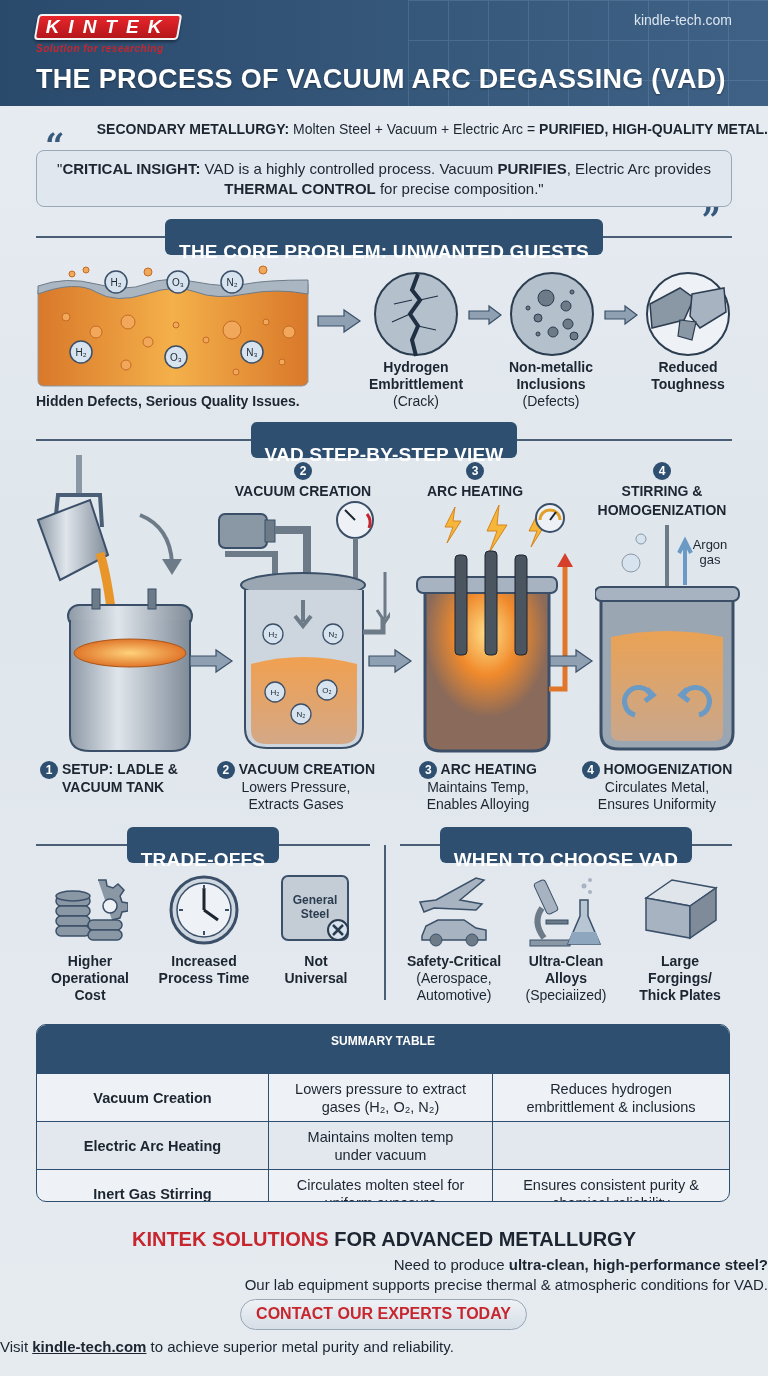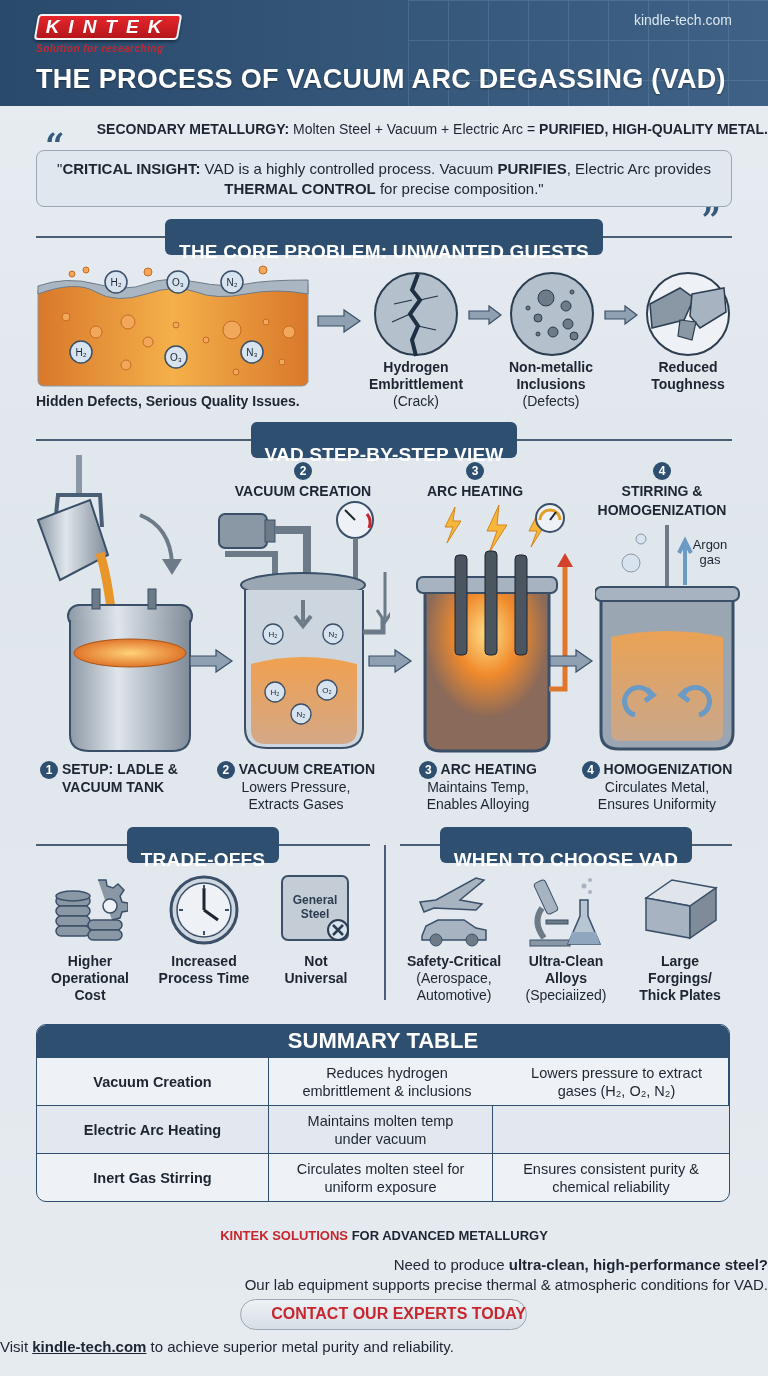--- a/index.html
+++ b/index.html
@@ -22,32 +22,32 @@
 .lbl{position:absolute;text-align:center;font-size:14px;line-height:17px;color:#1c2530}
 .lbl b{display:block}
 .step-num{display:inline-block;width:18px;height:18px;border-radius:50%;background:#2f4f70;color:#fff;font-size:12px;font-weight:bold;line-height:18px;text-align:center}
 .step-head{position:absolute;text-align:center;font-weight:bold;font-size:14px;line-height:16px}
 .step-cap{position:absolute;font-size:14px;line-height:17px;text-align:center}
 .step-cap .t{font-weight:bold;display:block}
 .step-cap .d{display:block}
 .arrow{position:absolute}
 .divider-v{position:absolute;left:384px;top:845px;width:1.5px;height:155px;background:#4a5f75}
 .table{position:absolute;left:36px;top:1024px;width:694px;height:178px;border:1.5px solid #2f4f70;border-radius:10px;overflow:hidden;background:#eef2f6}
-.table .th{height:32px;background:#2f4f70;color:#fff;text-align:center;font-weight:bold;font-size:22px;line-height:32px}
+.table .th{height:48px;background:#2f4f70;color:#fff;text-align:center;font-weight:bold;font-size:12px;line-height:32px}
 .table .row{display:flex;height:48px;border-top:1.5px solid #2f4f70}
 .table .row:nth-child(odd){background:#e2e8ee}
 .table .c{display:flex;align-items:center;justify-content:center;text-align:center;font-size:14.5px;line-height:18px;padding:0 6px}
 .table .c1{width:232px;font-weight:bold;border-right:1.5px solid #2f4f70}
 .table .c2{width:224px;border-right:1.5px solid #2f4f70}
 .table .c3{flex:1}
-.cta-title{position:absolute;left:0;top:1228px;width:768px;text-align:center;font-size:13px;font-weight:bold}
+.cta-title{position:absolute;left:0;top:1228px;width:768px;text-align:center;font-size:20px;font-weight:bold}
 .cta-title .red{color:#c8262e}
 .cta-l1{position:absolute;left:0;top:1256px;width:768px;text-align:right;font-size:15px}
 .cta-l2{position:absolute;left:0;top:1276px;width:768px;text-align:right;font-size:15px}
-.cta-btn{position:absolute;left:240px;top:1299px;width:287px;height:31px;border:1.5px solid #9aa8b6;border-radius:16px;background:linear-gradient(#eef2f6,#d6dee6);color:#c8262e;font-weight:bold;font-size:16px;text-align:right;line-height:28px;cursor:pointer}
+.cta-btn{position:absolute;left:240px;top:1299px;width:287px;height:31px;border:1.5px solid #9aa8b6;border-radius:16px;background:linear-gradient(#eef2f6,#d6dee6);color:#c8262e;font-weight:bold;font-size:16px;text-align:center;line-height:28px;cursor:pointer}
 .cta-l3{position:absolute;left:0;top:1338px;width:768px;text-align:left;font-size:15px}
 .cta-l3 a{color:#1c2530;font-weight:bold;text-decoration:underline}
 </style>
 </head>
 <body>
 
 <div class="header">
   <div class="grid"></div>
   <div class="logo">
       <span>KINTEK</span>
@@ -398,25 +398,25 @@
 <div class="lbl" style="left:628px;top:953px;width:104px">
     <b>Large</b>
     <b>Forgings/</b>
     <b>Thick Plates</b>
   </div>
 
 <div class="table">
   <div class="th">SUMMARY TABLE</div>
   <div class="row">
     <div class="c c1">Vacuum Creation</div>
+    <div class="c c2">
+        <span><span>Lowers pressure to extract</span><br><span>gases (H₂, O₂, N₂)</span></span>
+      </div>
     <div class="c c3">
         <span><span>Reduces hydrogen</span><br><span>embrittlement &amp; inclusions</span></span>
-      </div>
-    <div class="c c2">
-        <span><span>Lowers pressure to extract</span><br><span>gases (H₂, O₂, N₂)</span></span>
       </div>
   </div>
   <div class="row">
     <div class="c c1">Electric Arc Heating</div>
     <div class="c c2">
         <span><span>Maintains molten temp</span><br><span>under vacuum</span></span>
       </div>
   </div>
   <div class="row">
     <div class="c c1">Inert Gas Stirring</div>

